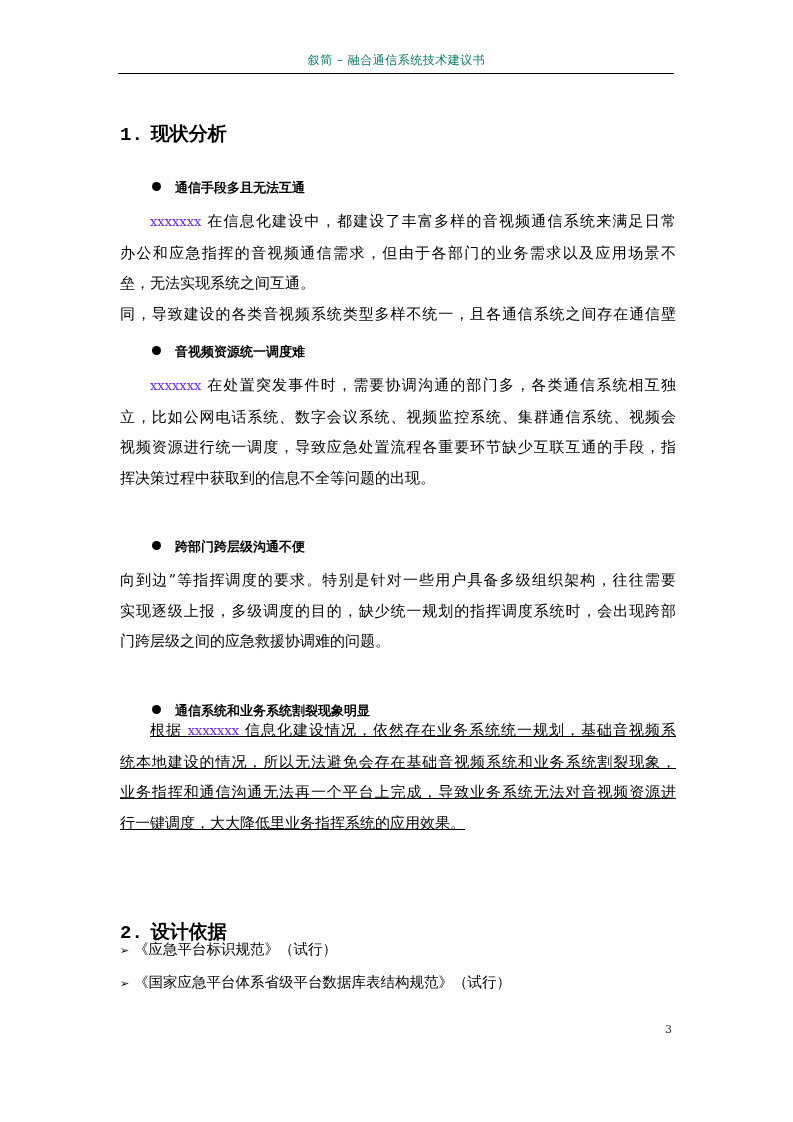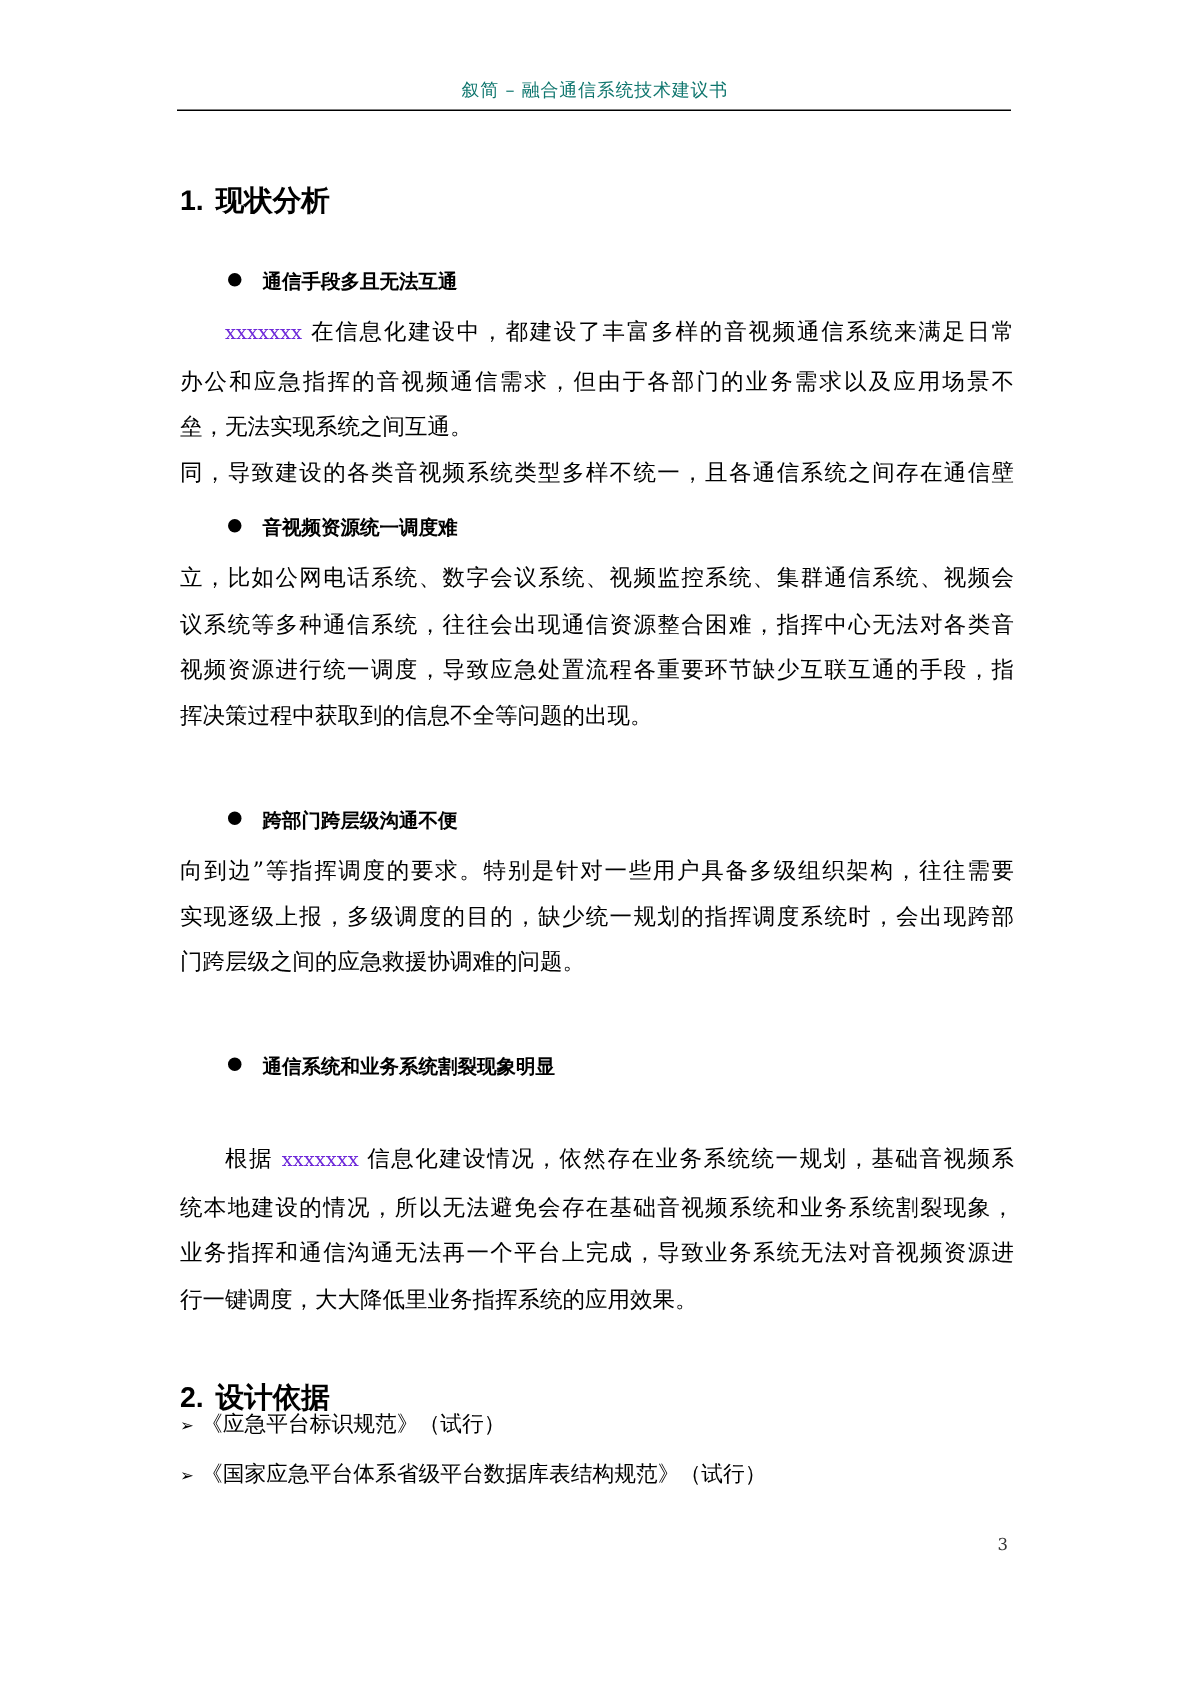--- a/index.html
+++ b/index.html
@@ -2,21 +2,21 @@
 <html><head>
   <meta charset="utf-8">
   <style>
     html, body { margin: 0; padding: 0; background: #ffffff; }
     body { width: 793px; height: 1122px; position: relative; overflow: hidden;
            font-family: "DejaVu Serif", "Liberation Serif", serif; color: #000; }
     .header { position: absolute; left: 120px; top: 52px; width: 553px; text-align: center;
               font-size: 12px; color: #0f766e; letter-spacing: 0.5px; }
     .header-rule { position: absolute; left: 118px; top: 73px; width: 556px; height: 0;
                    border-top: 1.3px solid #000; }
-    .h1 { position: absolute; left: 120px; font-family: Liberation Sans, sans-serif;
+    .h1 { position: absolute; left: 120px; font-family: Liberation Mono, monospace;
           font-weight: bold; font-size: 19px; }
     .h1 .num { margin-right: 8px; }
     .bullet { position: absolute; left: 152px; font-family: Liberation Mono, monospace;
               font-weight: bold; font-size: 13px; }
     .bullet .dot { display: inline-block; width: 9px; height: 9px; border-radius: 50%;
                    background: #000; margin-right: 14px; vertical-align: 1px; }
     .para { position: absolute; left: 120px; width: 556px; font-size: 15px; line-height: 30.6px;
             text-align: justify; }
     .para .line { display: block; white-space: nowrap; text-align-last: justify; text-align: justify; }
     .para .line.last { text-align-last: left; }
@@ -45,39 +45,39 @@
   <span class="line indent"><span class="red">xxxxxxx</span><span> 在信息化建设中，都建设了丰富多样的音视频通信系统来满足日常</span></span>
   <span class="line">办公和应急指挥的音视频通信需求，但由于各部门的业务需求以及应用场景不</span>
   <span class="line last">垒，无法实现系统之间互通。</span>
   <span class="line">同，导致建设的各类音视频系统类型多样不统一，且各通信系统之间存在通信壁</span>
 </div>
 
 <div class="bullet" style="top:343px;">
   <span class="dot"></span><span>音视频资源统一调度难</span>
 </div>
 <div class="para" style="top:370px;">
+  <span class="line indent"><span class="red">xxxxxxx</span><span> 在处置突发事件时，需要协调沟通的部门多，各类通信系统相互独</span></span>
   <span class="line">立，比如公网电话系统、数字会议系统、视频监控系统、集群通信系统、视频会</span>
-  <span class="line">议系统等多种通信系统，往往会出现通信资源整合困难，指挥中心无法对各类音</span>
   <span class="line">视频资源进行统一调度，导致应急处置流程各重要环节缺少互联互通的手段，指</span>
   <span class="line last">挥决策过程中获取到的信息不全等问题的出现。</span>
 </div>
 
 <div class="bullet" style="top:538px;">
   <span class="dot"></span><span>跨部门跨层级沟通不便</span>
 </div>
 <div class="para" style="top:565px;">
   <span class="line">向到边”等指挥调度的要求。特别是针对一些用户具备多级组织架构，往往需要</span>
   <span class="line">实现逐级上报，多级调度的目的，缺少统一规划的指挥调度系统时，会出现跨部</span>
   <span class="line last">门跨层级之间的应急救援协调难的问题。</span>
 </div>
 
 <div class="bullet" style="top:702px;">
   <span class="dot"></span><span>通信系统和业务系统割裂现象明显</span>
 </div>
-<div class="para" style="top:757px;">
+<div class="para" style="top:715px;text-decoration:underline;">
   <span class="line indent"><span>根据 </span><span class="red">xxxxxxx</span><span> 信息化建设情况，依然存在业务系统统一规划，基础音视频系</span></span>
   <span class="line">统本地建设的情况，所以无法避免会存在基础音视频系统和业务系统割裂现象，</span>
   <span class="line">业务指挥和通信沟通无法再一个平台上完成，导致业务系统无法对音视频资源进</span>
   <span class="line last">行一键调度，大大降低里业务指挥系统的应用效果。</span>
 </div>
 
 <div class="h1" style="top:883px;margin-top:36px;">
   <span class="num">2.</span><span>设计依据</span>
 </div>
 

